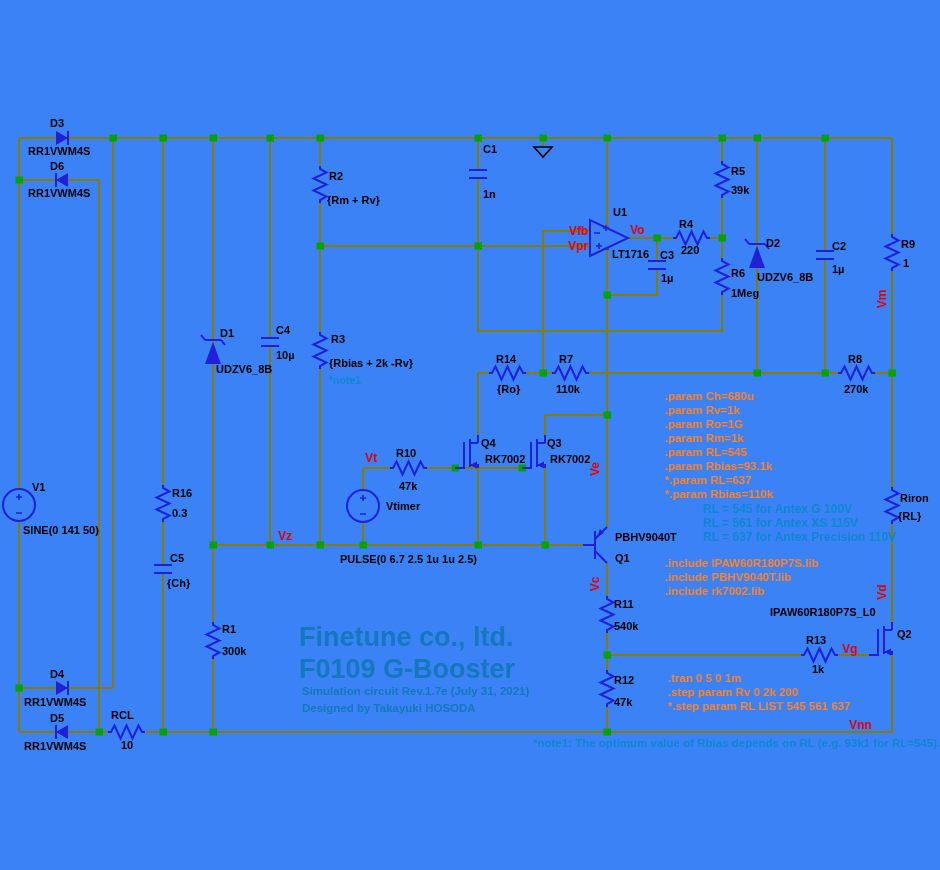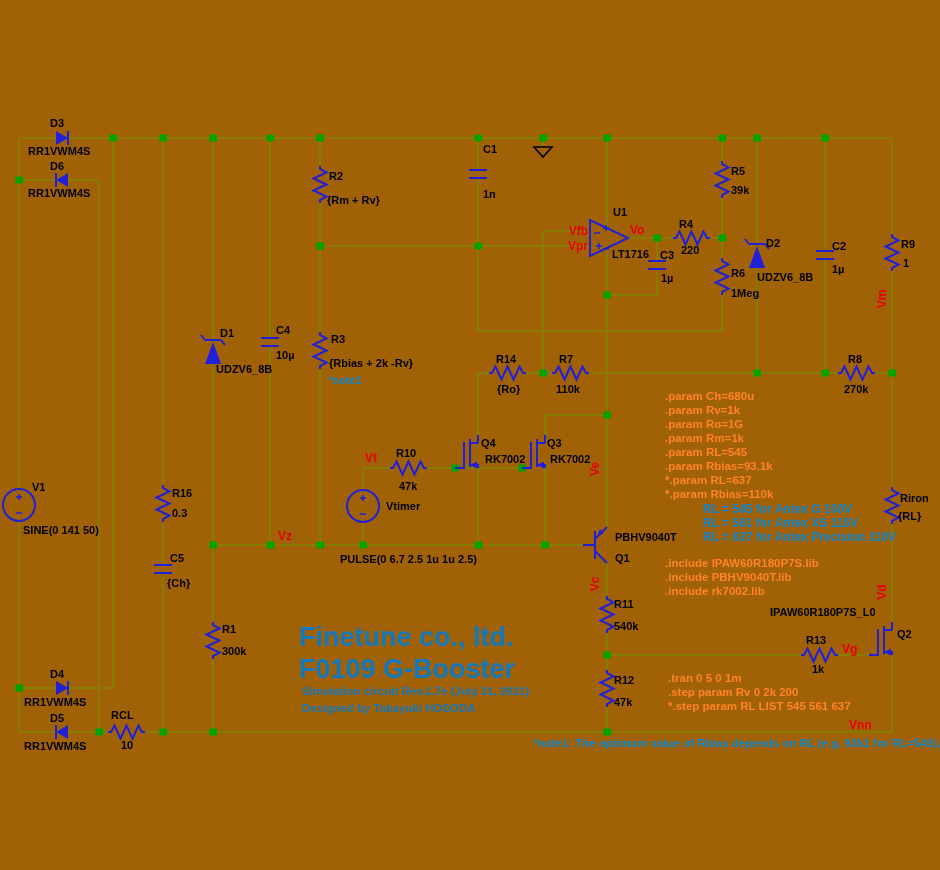--- a/index.html
+++ b/index.html
@@ -1,16 +1,16 @@
 <!DOCTYPE html>
 <html><head>
 <meta charset="utf-8">
 <style>
   html,body{margin:0;padding:0;background:#fff;}
-  .stage{position:relative;width:940px;height:870px;background:#a16207;overflow:hidden;}
+  .stage{position:relative;width:940px;height:870px;background:#3b82f6;overflow:hidden;}
   svg text{font-family:"Liberation Sans",sans-serif;font-weight:bold;}
   .lbl{font-size:11px;fill:#000;}
   .net{font-size:12px;fill:#e80000;}
   .dir{font-size:11.5px;fill:#ff8327;}
   .note{font-size:12px;fill:#0e87d3;}
   .fn{font-size:11.5px;fill:#0e87d3;}
   .sn{font-size:10.5px;fill:#0e87d3;}
   .t1{font-size:27px;fill:#1478bc;}
   .t2{font-size:11.5px;fill:#1478bc;}
   .wire{stroke:#857c00;stroke-width:2;fill:none;}

